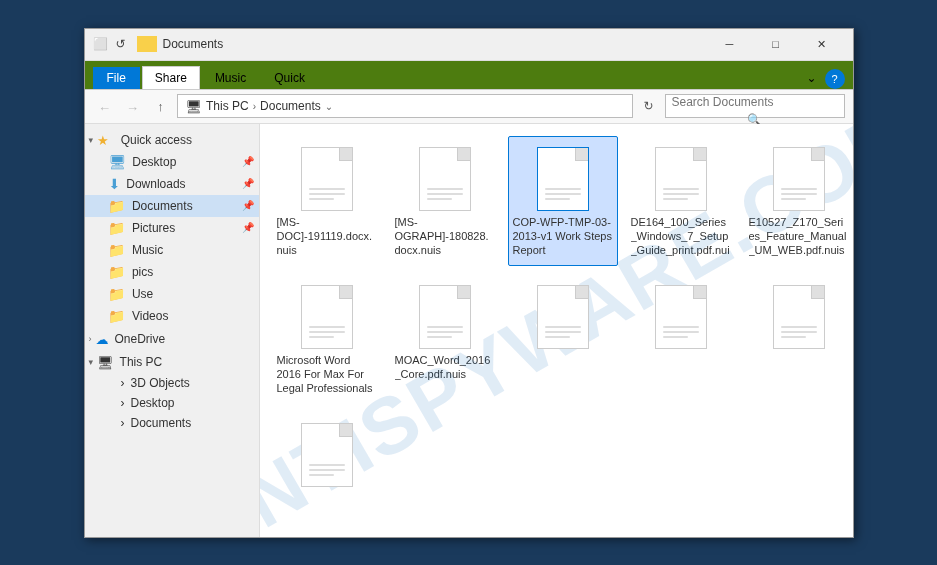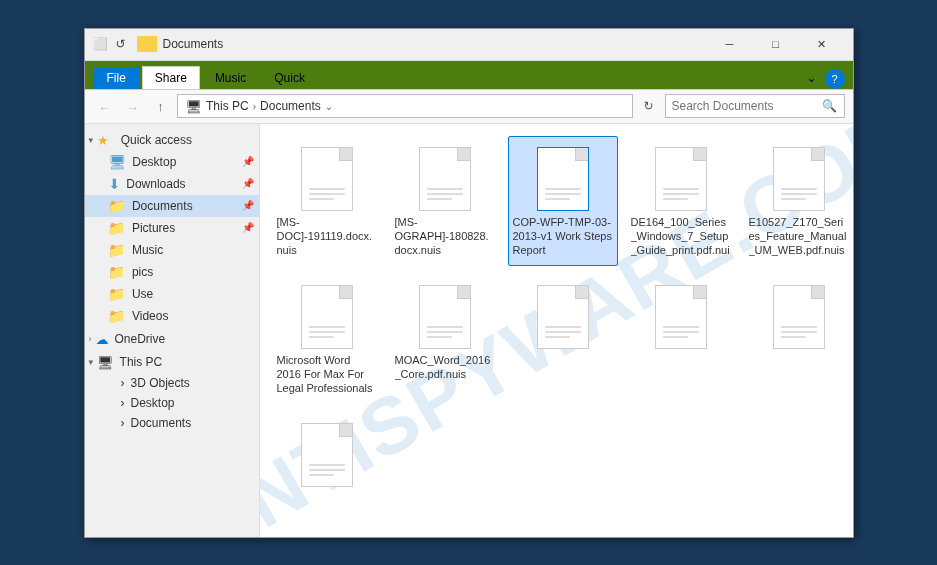--- a/index.html
+++ b/index.html
@@ -152,20 +152,21 @@
     .path-arrow { color: #666; font-size: 10px; }
     .search-box {
       width: 180px;
       height: 24px;
       background: white;
       border: 1px solid #bbb;
       display: flex;
       align-items: center;
       padding: 0 6px;
       gap: 4px;
+      flex-direction: column;
     }
     .search-box input {
       border: none;
       outline: none;
       font-size: 12px;
       color: #666;
       width: 100%;
       background: transparent;
     }
     .search-icon-char { color: #777; font-size: 12px; }

